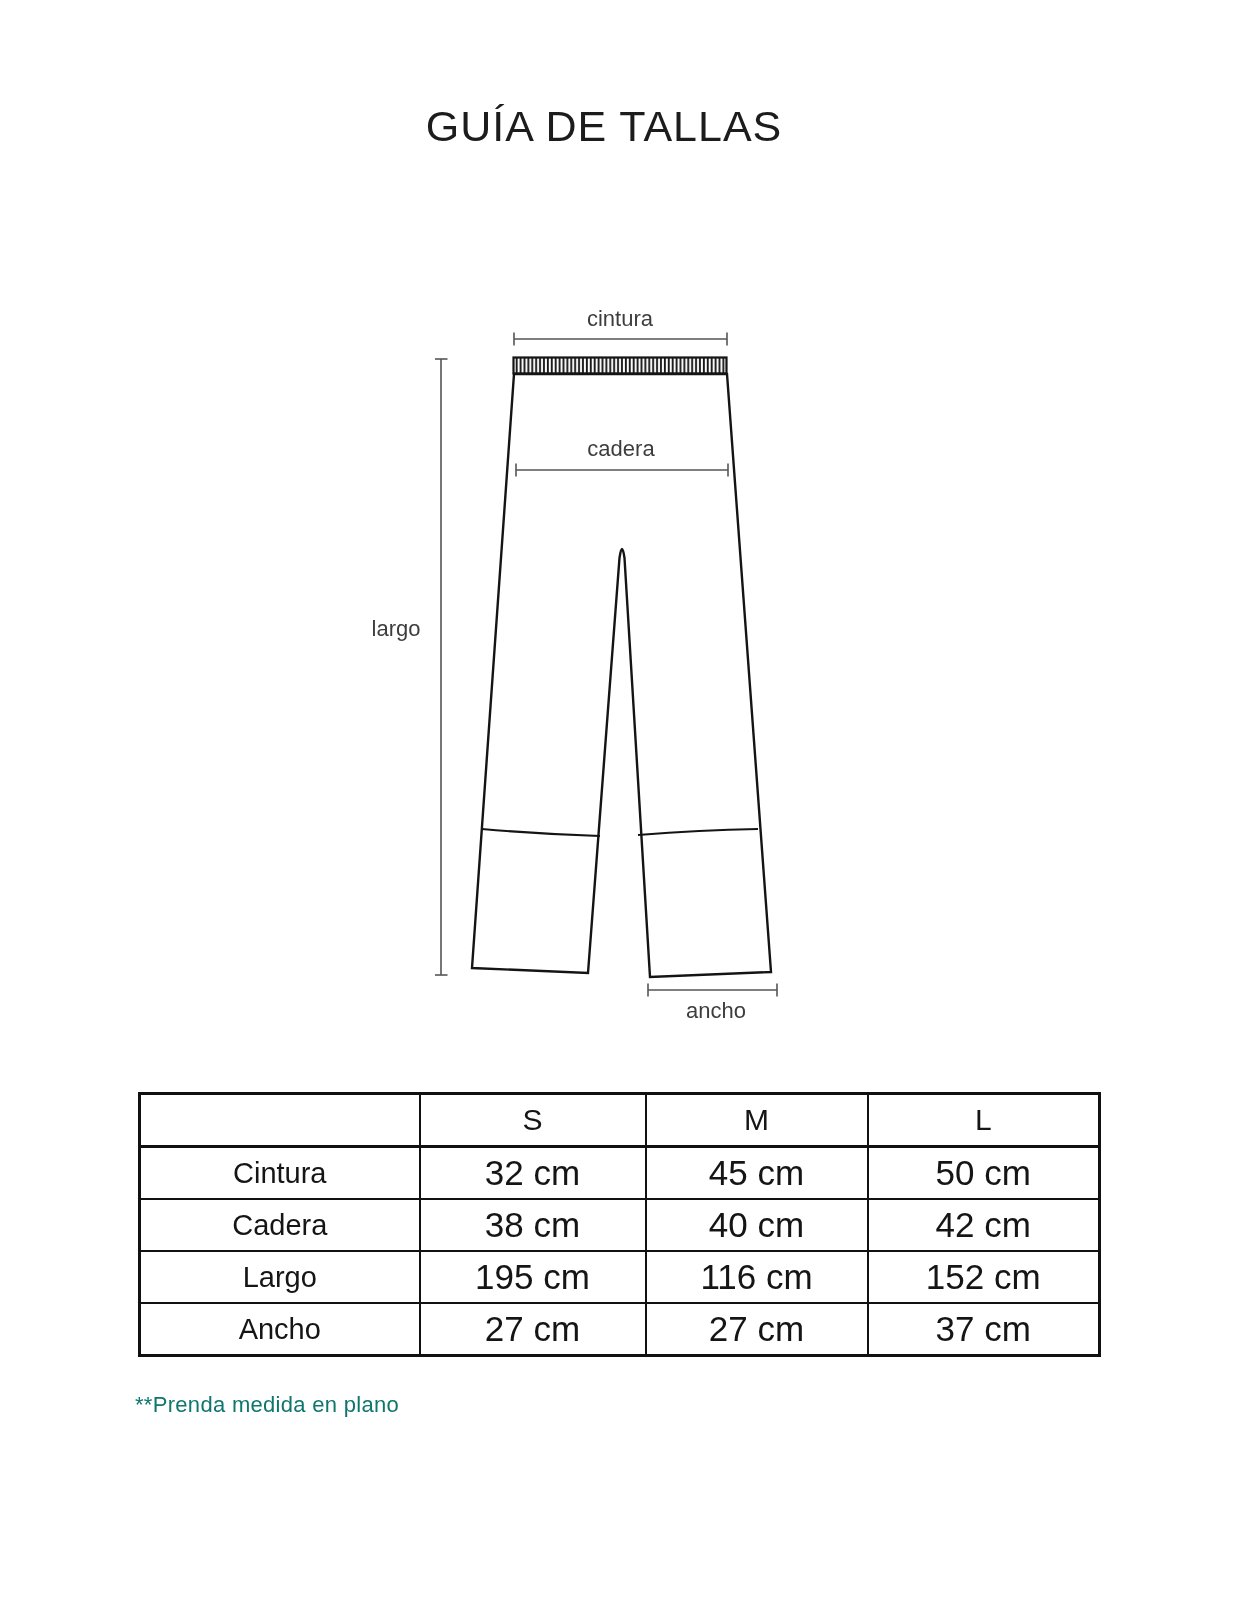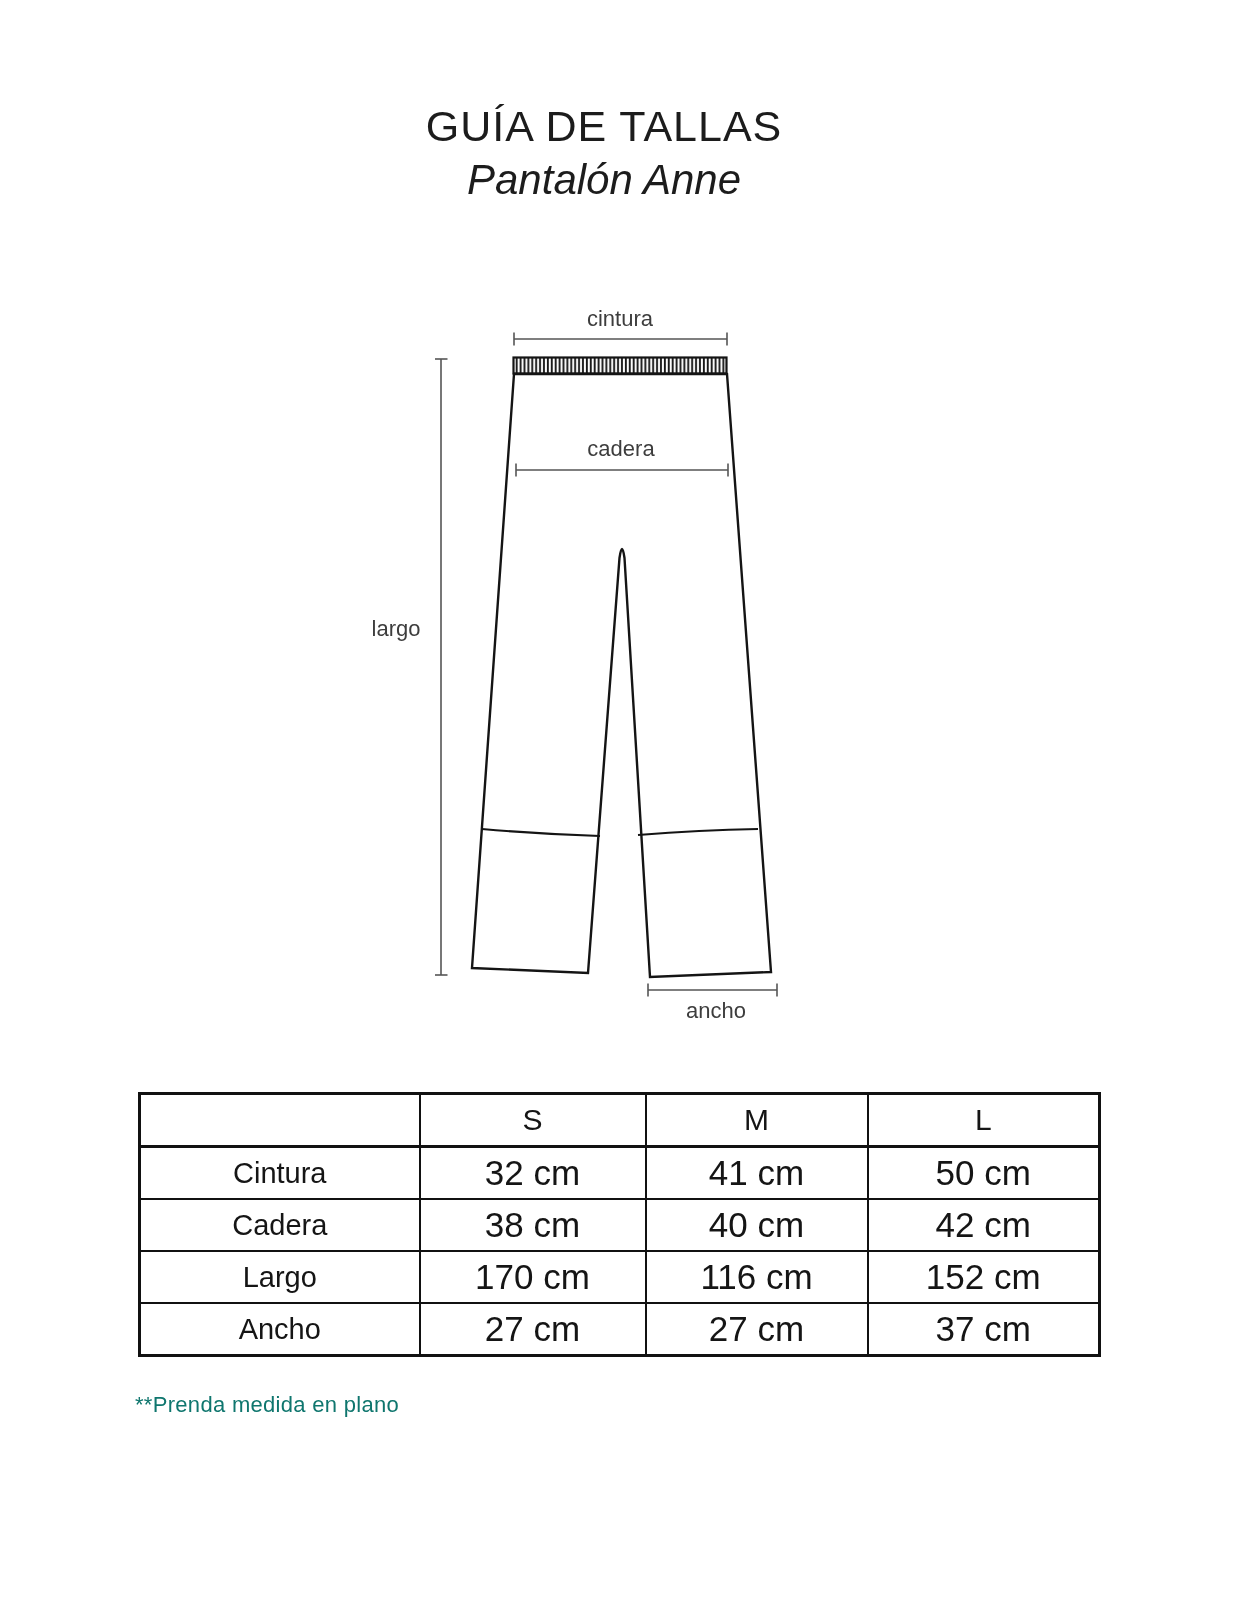--- a/index.html
+++ b/index.html
@@ -93,21 +93,20 @@
     letter-spacing: 0.3px;
   }
 </style>
 </head>
 <body>
 
 <div class="page">
 
   <header class="titles">
     <h1>GUÍA DE TALLAS</h1>
-    <h2>Pantalón Anne</h2>
   </header>
 
   <svg class="diagram" viewBox="330 285 490 745" xmlns="http://www.w3.org/2000/svg">
     <defs>
       <pattern id="waistband-hatch" patternUnits="userSpaceOnUse" width="3.9" height="20">
         <rect x="0.9" y="0" width="1.9" height="20" fill="#161616"></rect>
       </pattern>
     </defs>
 
     <path d="M 514 374
@@ -165,32 +164,32 @@
         <th></th>
         <th>S</th>
         <th>M</th>
         <th>L</th>
       </tr>
     </thead>
     <tbody>
       <tr>
         <th>Cintura</th>
         <td>32 cm</td>
-        <td>41 cm</td>
+        <td>45 cm</td>
         <td>50 cm</td>
       </tr>
       <tr>
         <th>Cadera</th>
         <td>38 cm</td>
         <td>40 cm</td>
         <td>42 cm</td>
       </tr>
       <tr>
         <th>Largo</th>
-        <td>170 cm</td>
+        <td>195 cm</td>
         <td>116 cm</td>
         <td>152 cm</td>
       </tr>
       <tr>
         <th>Ancho</th>
         <td>27 cm</td>
         <td>27 cm</td>
         <td>37 cm</td>
       </tr>
     </tbody>

